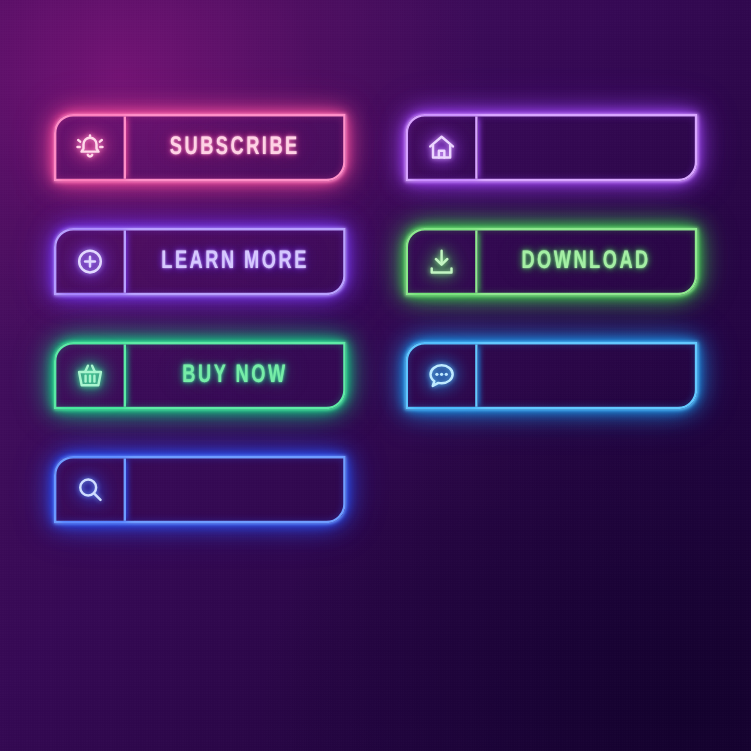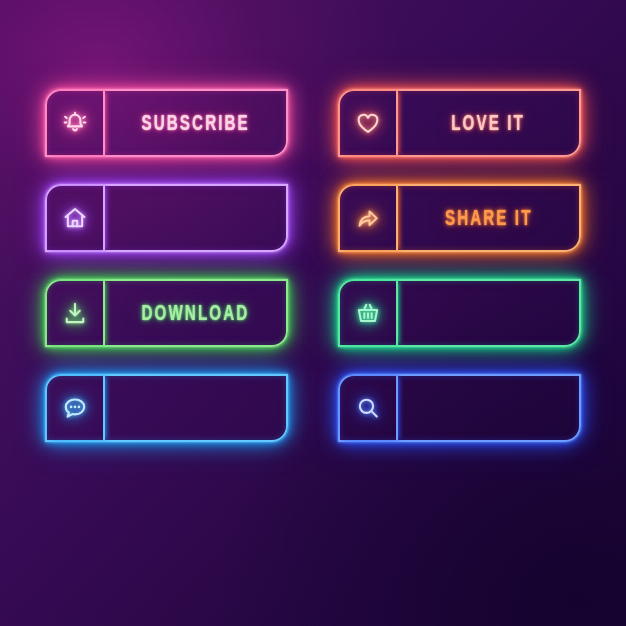--- a/index.html
+++ b/index.html
@@ -36,21 +36,21 @@
     row-gap: 0px;
     padding: 76px 22px 76px 22px;
   }
 
   .cell { position:relative; display:flex; align-items:center; justify-content:center; }
 
   
   .nbtn {
     position:relative;
     width: 243px;
-    height: 68px;
+    height: 56px;
     display:flex;
     align-items:stretch;
     
     border-radius: 16px 0px 16px 0px;
     border: 2px solid var(--nc);
     background: transparent;
     box-shadow:
       0 0 3px var(--nc),
       0 0 9px var(--ng),
       0 0 20px var(--ng),
@@ -131,57 +131,45 @@
               <path d="M19.9 11.6h1.7"></path>
             </svg>
           </span>
         </div>
         <div class="label-box">
           <span class="label">SUBSCRIBE</span>
         </div>
       </div>
     </div>
     <div class="cell">
-      <div class="nbtn" style="--nc: #ff9a92; --ng: #ff5a4e; --gl: rgba(255,80,70,0.26); --halo: rgba(255,80,70,0.26); --tc: #ffc9c2; --ic: #ffd6d0; --ig: rgba(255,80,70,0.26); --ig2: rgba(0,0,0,0);">
-        <div class="icon-box">
-          <span>
-            <svg viewBox="0 0 24 24">
-              <path d="M12 20.3S3.4 14.9 3.4 9.4A4.5 4.5 0 0 1 12 7.2a4.5 4.5 0 0 1 8.6 2.2c0 5.5-8.6 10.9-8.6 10.9z"></path>
-            </svg>
-          </span>
-        </div>
-        <div class="label-box">
-          <span class="label">LOVE IT</span>
-        </div>
-      </div>
-    </div>
-    <div class="cell">
       <div class="nbtn" style="--nc: #d8a6ff; --ng: #a64bff; --gl: rgba(150,60,255,0.28); --halo: rgba(150,60,255,0.28); --tc: #e3bfff; --ic: #ecd6ff; --ig: rgba(150,60,255,0.28); --ig2: rgba(0,0,0,0);">
         <div class="icon-box">
           <span>
             <svg viewBox="0 0 24 24">
               <path d="M3.3 11.1L12 3.7l8.7 7.4"></path>
               <path d="M5.4 10v9.6h13.2V10"></path>
               <path d="M9.9 19.6v-5.1h4.2v5.1"></path>
             </svg>
           </span>
         </div>
       </div>
     </div>
     <div class="cell">
-      <div class="nbtn" style="--nc: #ffb072; --ng: #ff7a22; --gl: rgba(255,120,30,0.28); --halo: rgba(255,120,30,0.28); --tc: #ff9a4d; --ic: #ffc79c; --ig: rgba(255,120,30,0.28); --ig2: rgba(0,0,0,0);">
-        <div class="icon-box">
-          <span>
-            <svg viewBox="0 0 24 24">
-              <path d="M4.2 19.1c.4-5.6 3.6-8.6 9.2-8.8V6.1l6.6 6.2-6.6 6.2v-4.3c-4.4.1-7 1.5-9.2 4.9z"></path>
-            </svg>
-          </span>
-        </div>
-        <div class="label-box">
-          <span class="label">SHARE IT</span>
+      <div class="nbtn" style="--nc: #b9a2ff; --ng: #7b3cf5; --gl: rgba(110,50,245,0.30); --halo: rgba(110,50,245,0.30); --tc: #d6c8ff; --ic: #e2d8ff; --ig: rgba(110,50,245,0.30); --ig2: rgba(0,0,0,0);">
+        <div class="icon-box">
+          <span>
+            <svg viewBox="0 0 24 24">
+              <circle cx="12" cy="12" r="8.3"></circle>
+              <path d="M12 8.2v7.6"></path>
+              <path d="M8.2 12h7.6"></path>
+            </svg>
+          </span>
+        </div>
+        <div class="label-box">
+          <span class="label">LEARN MORE</span>
         </div>
       </div>
     </div>
     <div class="cell">
       <div class="nbtn" style="--nc: #8fe98f; --ng: #3fd84f; --gl: rgba(60,215,75,0.26); --halo: rgba(60,215,75,0.26); --tc: #a4efa4; --ic: #c3f5c3; --ig: rgba(60,215,75,0.26); --ig2: rgba(0,0,0,0);">
         <div class="icon-box">
           <span>
             <svg viewBox="0 0 24 24">
               <path d="M12 3.6v9.9"></path>
               <path d="M7.6 10l4.4 4.3 4.4-4.3"></path>
@@ -201,20 +189,23 @@
             <svg viewBox="0 0 24 24">
               <path d="M3.6 9.2h16.8l-2 10.2H5.6z"></path>
               <path d="M8.2 9.2 10.4 4.4"></path>
               <path d="M15.8 9.2 13.6 4.4"></path>
               <path d="M8.6 12.2v4.3"></path>
               <path d="M12 12.2v4.3"></path>
               <path d="M15.4 12.2v4.3"></path>
             </svg>
           </span>
         </div>
+        <div class="label-box">
+          <span class="label">BUY NOW</span>
+        </div>
       </div>
     </div>
     <div class="cell">
       <div class="nbtn" style="--nc: #63c8ff; --ng: #1b9ef5; --gl: rgba(25,160,250,0.28); --halo: rgba(25,160,250,0.28); --tc: #8fd9ff; --ic: #bfeaff; --ig: rgba(25,160,250,0.28); --ig2: rgba(0,0,0,0);">
         <div class="icon-box">
           <span>
             <svg viewBox="0 0 24 24">
               <path d="M12 4.1c4.7 0 8.5 3.1 8.5 6.9s-3.8 6.9-8.5 6.9a11 11 0 0 1-2.5-.3l-4.3 2.3 1.2-3.6c-1.8-1.3-2.9-3.2-2.9-5.3C3.5 7.2 7.3 4.1 12 4.1z"></path>
               <circle class="solid" cx="8.4" cy="11" r="1.25"></circle>
               <circle class="solid" cx="12" cy="11" r="1.25"></circle>

